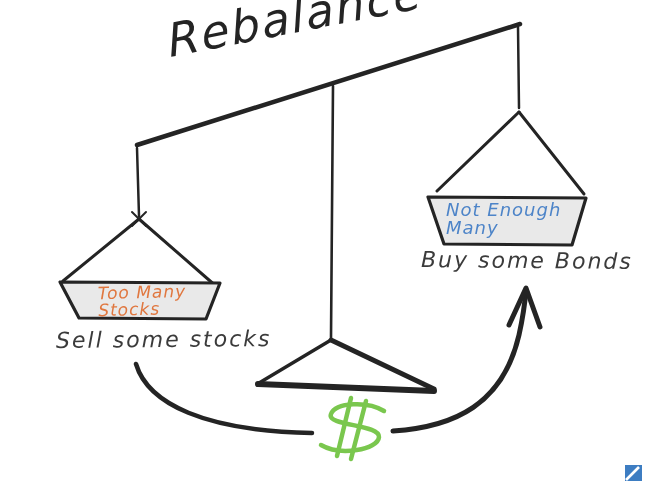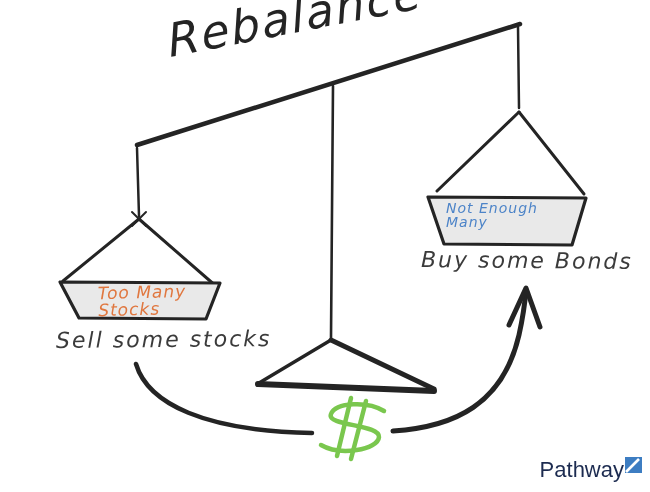--- a/index.html
+++ b/index.html
@@ -28,21 +28,21 @@
   .pan-label{position:absolute;line-height:1.0;white-space:nowrap;}
   .pan-label .line{display:block;}
   .label-left{
     left:98px;top:284px;
     font-size:17px;letter-spacing:1px;
     color:var(--stocks-label,#e0773f);
     transform:rotate(-1.5deg);
   }
   .label-right{
     left:446px;top:201px;
-    font-size:14px;letter-spacing:1px;
+    font-size:18px;letter-spacing:1px;
     color:var(--bonds-label,#4d84c8);
   }
   .caption{position:absolute;font-size:22px;letter-spacing:2px;white-space:nowrap;}
   .caption-left{left:56px;top:327px;transform:rotate(-0.5deg);}
   .caption-right{left:421px;top:248px;transform:rotate(0.5deg);}
 
   .logo{
     position:absolute;right:8px;bottom:11px;
     display:flex;align-items:flex-start;
     font-family:"Liberation Sans", sans-serif;
@@ -110,20 +110,19 @@
   </div>
   <div class="caption caption-left hand">Sell some stocks</div>
 
   <div class="pan-label label-right hand">
     <span class="line">Not Enough</span>
     <span class="line">Many</span>
   </div>
   <div class="caption caption-right hand">Buy some Bonds</div>
 
   <div class="logo">
-    <span class="logo-text">Pathway</span>
     <svg class="logo-mark" viewBox="0 0 17 16">
       <rect x="0" y="0" width="17" height="16" fill="#3d7dc2"></rect>
       <path d="M1,15 L14,2" stroke="#ffffff" stroke-width="2.6" fill="none"></path>
     </svg>
   </div>
 
 </div>
 
 </body></html>

